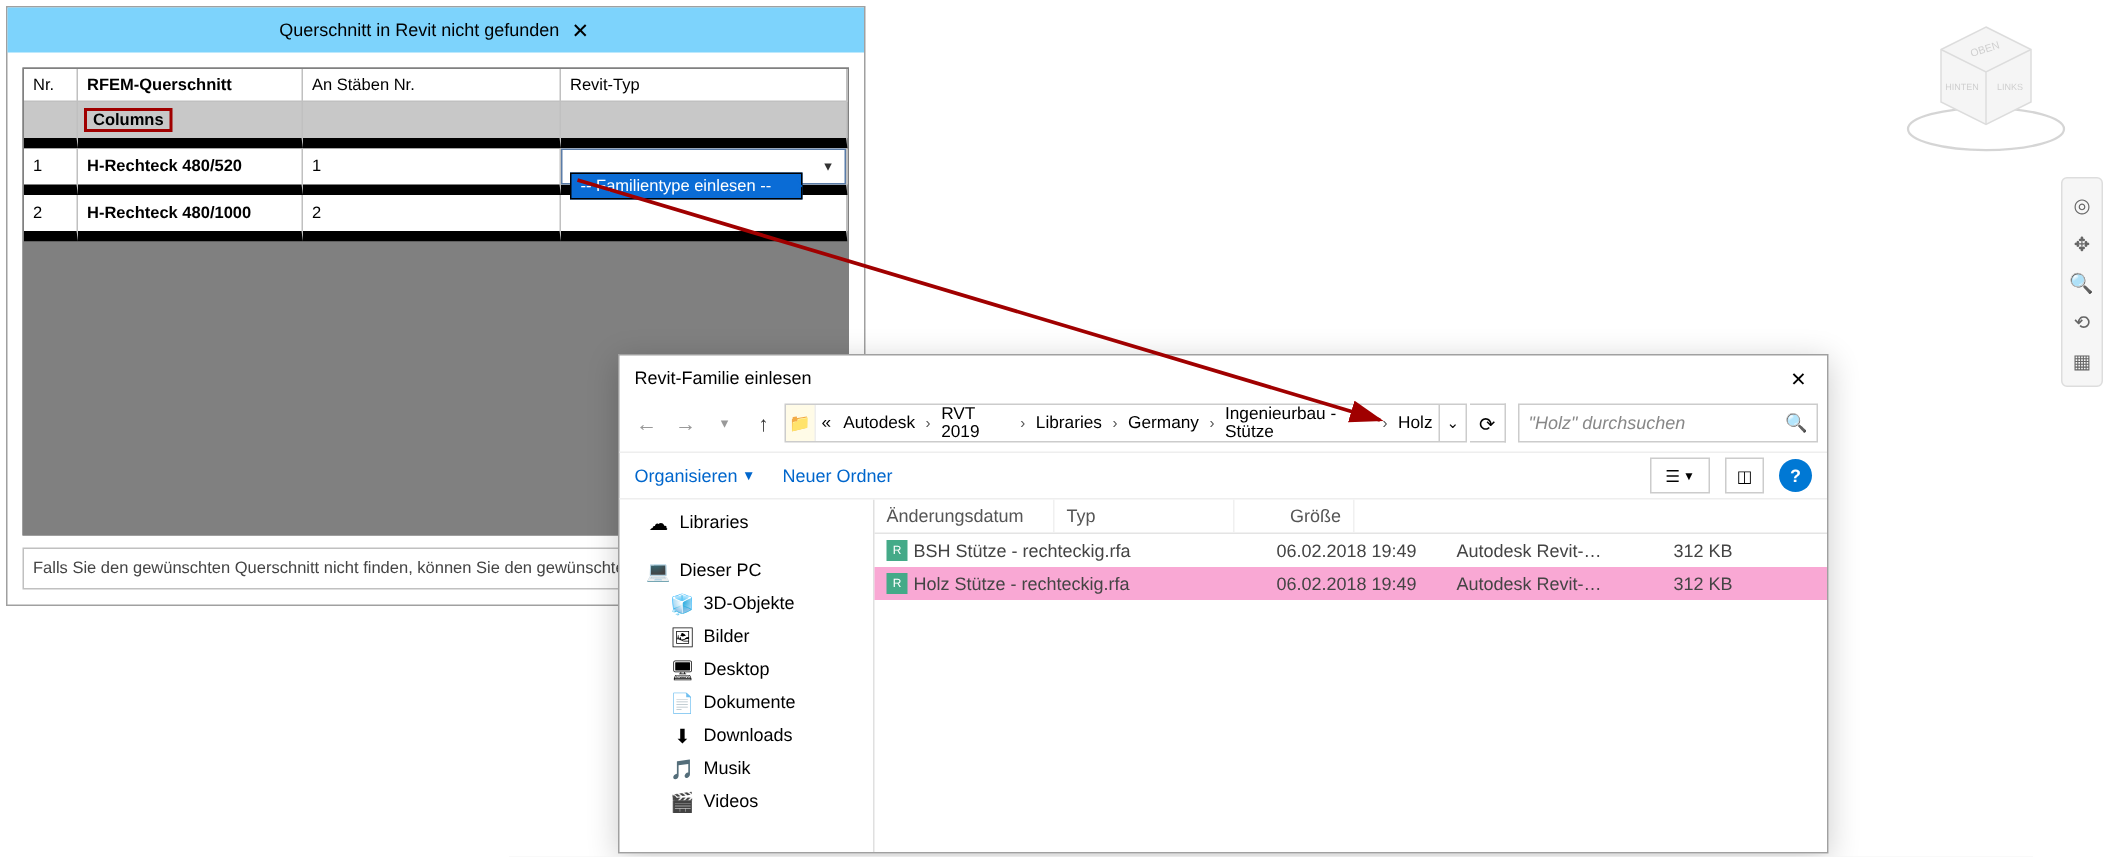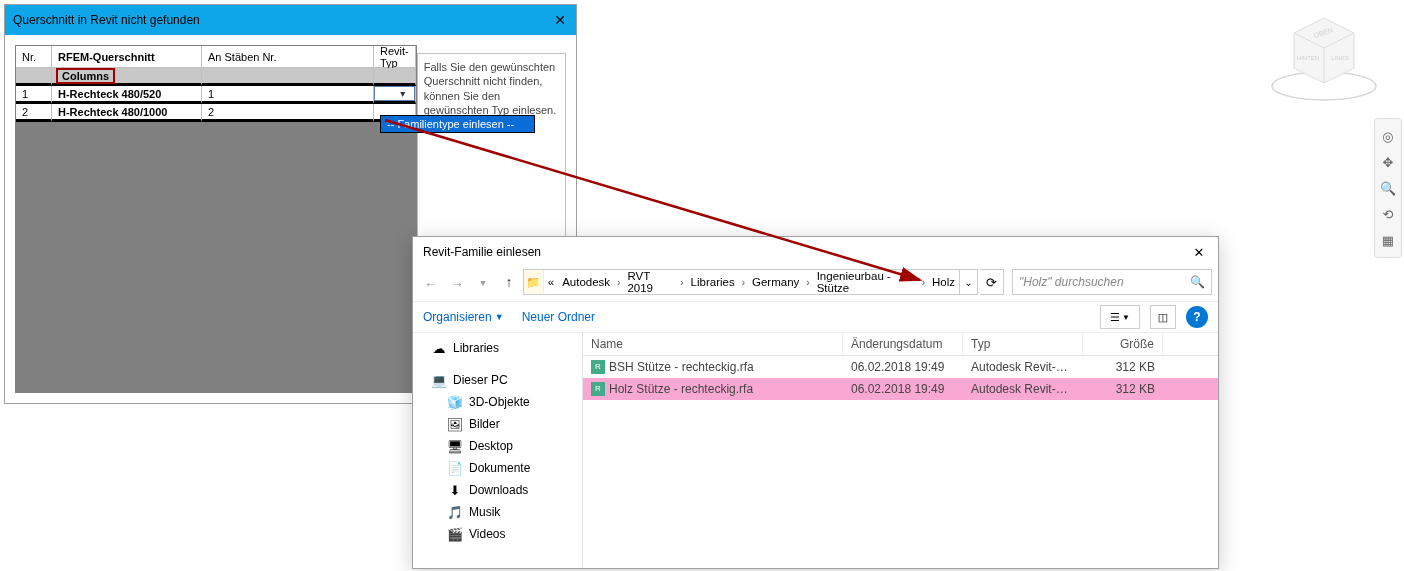--- a/index.html
+++ b/index.html
@@ -1,28 +1,28 @@
 <!DOCTYPE html>
 <html><head>
 <meta charset="utf-8">
 <style>
   * { box-sizing: border-box; font-family: 'Segoe UI', Tahoma, sans-serif; }
   body { margin: 0; width: 1404px; height: 571px; background: #f0f0f0; position: relative; overflow: hidden; }
   .canvas-bg { position: absolute; inset: 0; background: #fff; }
 
   
   .dialog1 { position: absolute; left: 4px; top: 4px; width: 573px; height: 400px; background: #fff; border: 1px solid #a0a0a0; display: flex; flex-direction: column; }
-  .dialog1-titlebar { display: flex; align-items: center; justify-content: space-between; height: 30px; padding: 0 2px 0 8px; background: #0ea5e9; font-size: 12px; }
+  .dialog1-titlebar { display: flex; align-items: center; justify-content: center; height: 30px; padding: 0 2px 0 8px; background: #7dd3fc; font-size: 12px; }
   .dialog1-close { width: 28px; height: 22px; display: flex; align-items: center; justify-content: center; font-size: 14px; }
-  .dialog1-body { flex: 1; padding: 10px; display: flex; flex-direction: row; }
+  .dialog1-body { flex: 1; padding: 10px; display: flex; flex-direction: column; }
   .grid1 { border: 1px solid #808080; flex: 1; background: #808080; display: flex; flex-direction: column; }
   .grid1-header { display: flex; }
   .grid1-header .hc { background: #fff; border-right: 1px solid #c0c0c0; border-bottom: 1px solid #c0c0c0; font-size: 11px; padding: 3px 6px; height: 22px; display: flex; align-items: center; }
   .grid1-row { display: flex; }
-  .grid1-row .gc { background: #fff; border-right: 1px solid #c0c0c0; border-bottom: 3px solid #000000; font-size: 11px; padding: 3px 6px; height: 18px; display: flex; align-items: center; }
+  .grid1-row .gc { background: #fff; border-right: 1px solid #c0c0c0; border-bottom: 7px solid #000000; font-size: 11px; padding: 3px 6px; height: 31px; display: flex; align-items: center; }
   .grid1-row.grouprow .gc { background: #c8c8c8; }
   .grid1-row.dropdownrow .gc:last-child { padding: 0; }
   .col-nr { width: 36px; }
   .col-rfem { width: 150px; font-weight: bold; }
   .col-stab { width: 172px; }
   .col-revit { flex: 1; }
   .redbox { border: 2px solid #a00000; padding: 0px 4px; margin-left: -2px; }
   .dropdown-open { width: 100%; height: 100%; position: relative; }
   .dropdown-btn { height: 100%; border: 1px solid #5a7ca8; background: #fff; display: flex; align-items: center; justify-content: flex-end; padding-right: 2px; }
   .dropdown-caret { width: 18px; height: 100%; display: flex; align-items: center; justify-content: center; font-size: 10px; color: #333; }
@@ -261,21 +261,20 @@
             <span>Musik</span>
           </div>
           <div class="tree-item sub">
             <span class="tree-icon">🎬</span>
             <span>Videos</span>
           </div>
         </div>
     </div>
     <div class="file-list">
       <div class="fl-header">
-        <div class="fh c-name">Name</div>
         <div class="fh c-date">Änderungsdatum</div>
         <div class="fh c-type">Typ</div>
         <div class="fh c-size">Größe</div>
       </div>
       <div id="files-container">
           <div class="fl-row">
     <div class="fc c-name"><span class="file-icon">R</span>BSH Stütze - rechteckig.rfa</div>
     <div class="fc c-date">06.02.2018 19:49</div>
     <div class="fc c-type">Autodesk Revit-Fa...</div>
     <div class="fc c-size">312 KB</div>

